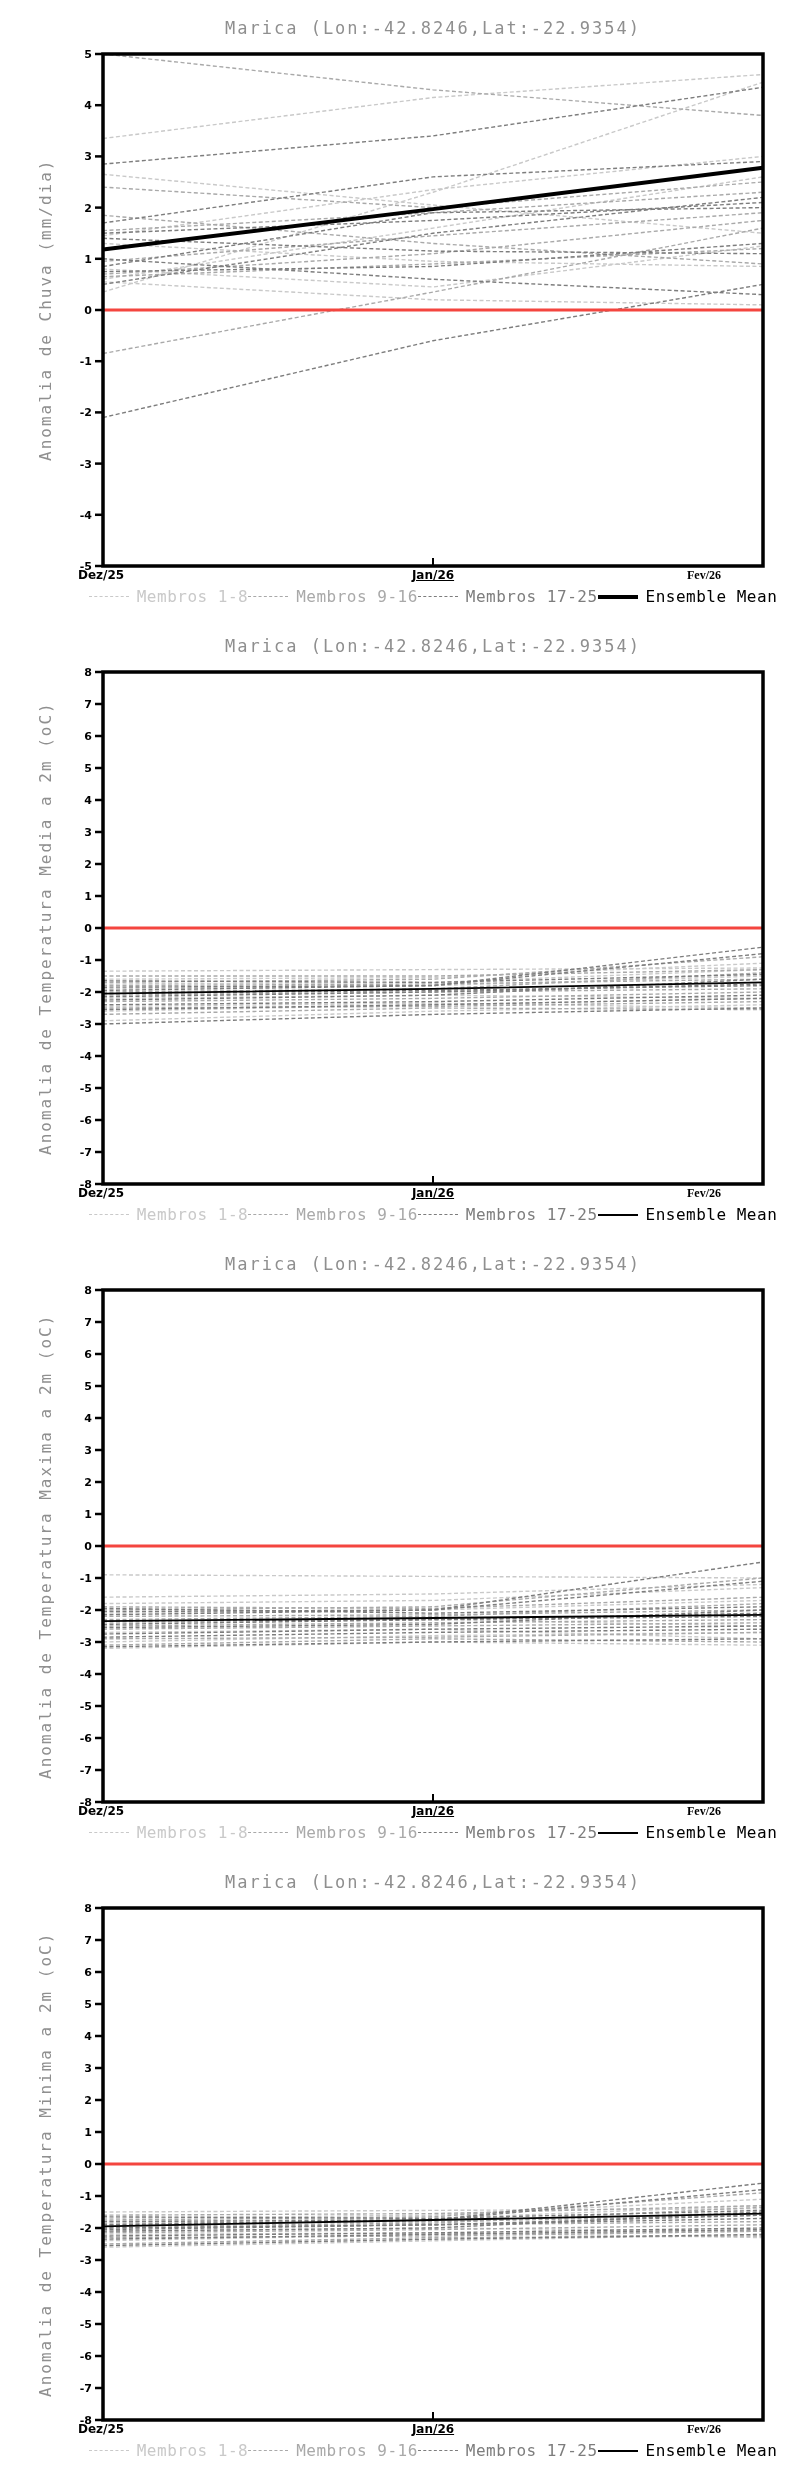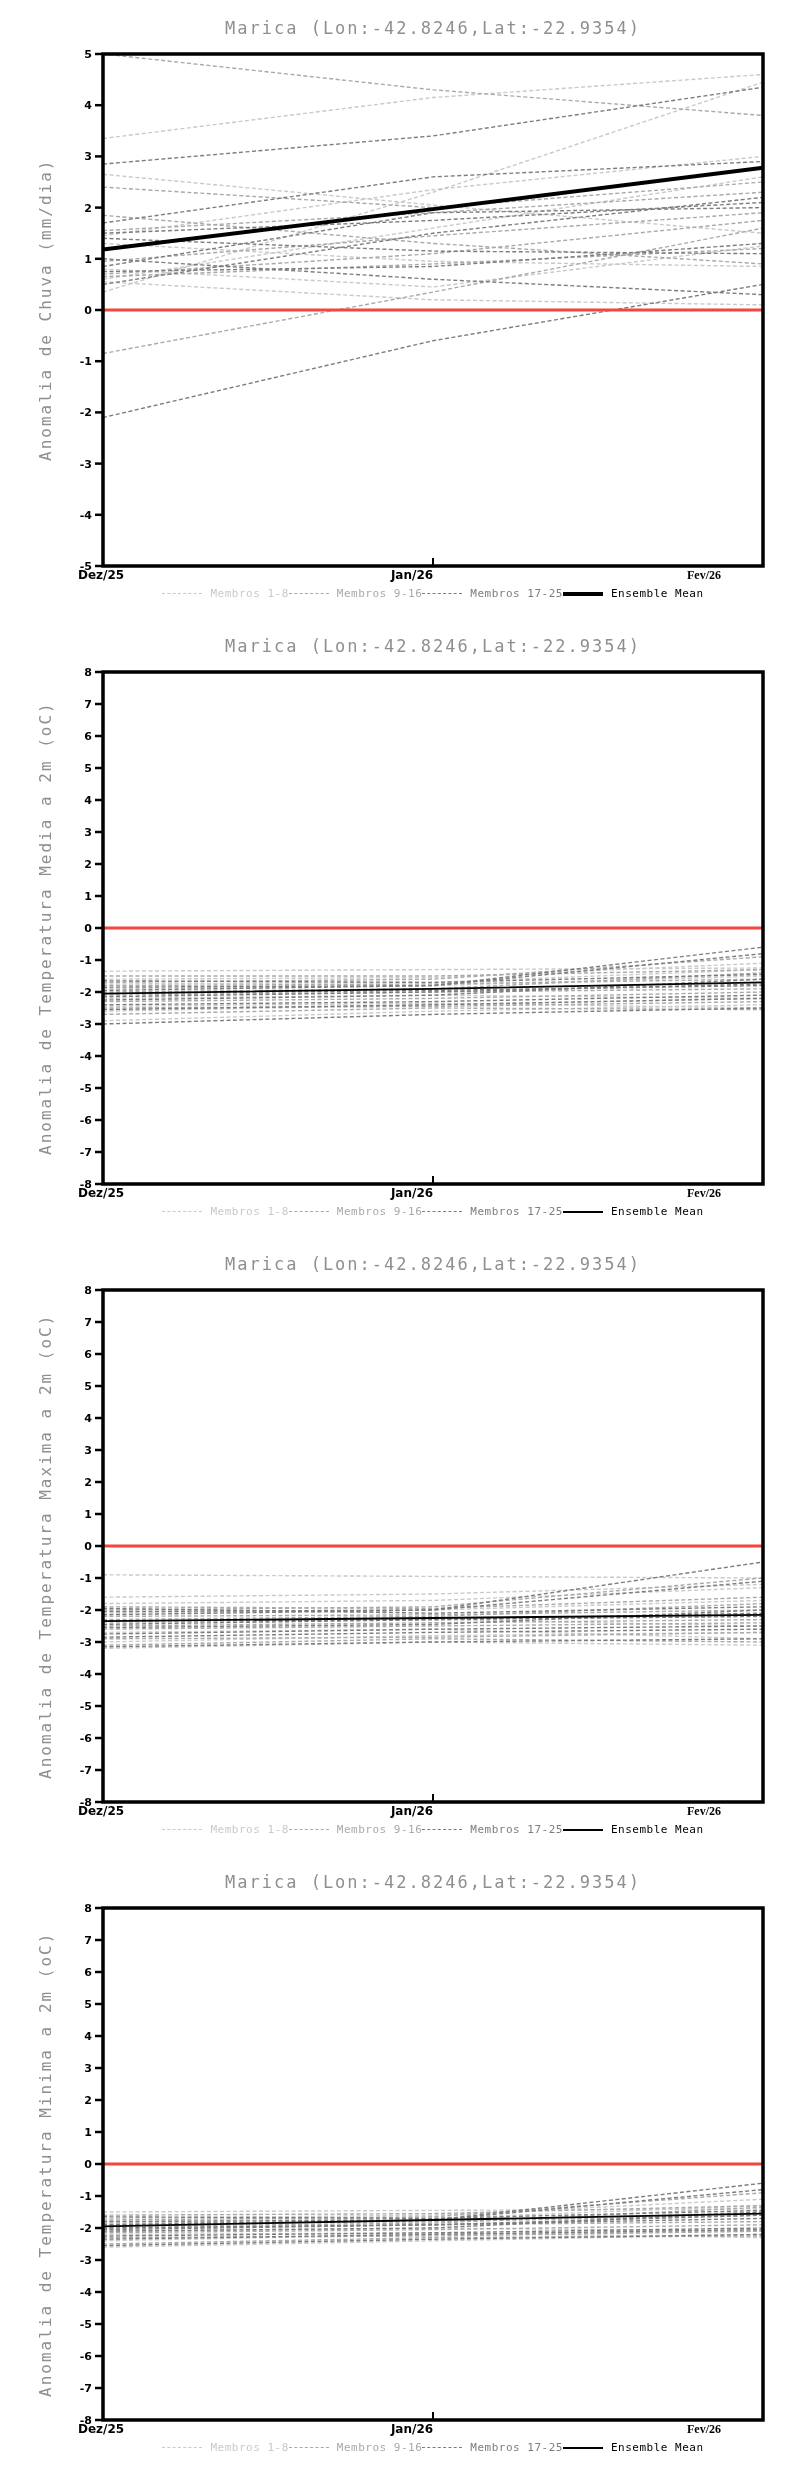--- a/index.html
+++ b/index.html
@@ -12,25 +12,25 @@
   .ylabel{position:absolute;left:34px;top:54px;height:512px;width:22px;
         writing-mode:vertical-rl;transform:rotate(180deg);
         display:flex;align-items:center;justify-content:center;
         color:#8f8f8f;font-size:16px;letter-spacing:2px;white-space:nowrap;
         font-family:"DejaVu Sans Mono",monospace;}
   svg.plot{position:absolute;left:0;top:0;}
   .ticktext{font-family:"DejaVu Sans",sans-serif;font-weight:bold;font-size:11px;fill:#000000;}
   .xlab{position:absolute;top:568px;font-family:"DejaVu Sans",sans-serif;
         font-weight:bold;font-size:12px;color:#000000;white-space:nowrap;}
   .xlab.dez{left:78px;}
-  .xlab.jan{left:412px;transform:translateX(-50%);}
+  .xlab.jan{left:433px;transform:translateX(-50%);text-decoration:underline;}
   .xlab.fev{right:15px;font-family:Liberation Serif, serif;}
   .legend{position:absolute;top:587px;left:103px;width:660px;
         display:flex;justify-content:center;align-items:center;
-        font-size:11px;letter-spacing:0.5px;white-space:nowrap;
+        font-size:16px;letter-spacing:0.5px;white-space:nowrap;
         font-family:"DejaVu Sans Mono",monospace;}
   .legend .li{display:flex;align-items:center;gap:8px;}
   .legend .sw{display:inline-block;width:40px;height:0;border-top:1px dashed #999;}
   .legend .sw.mean{border-top-style:solid;}
 </style>
 </head>
 <body>
 
 <div class="page">
 

